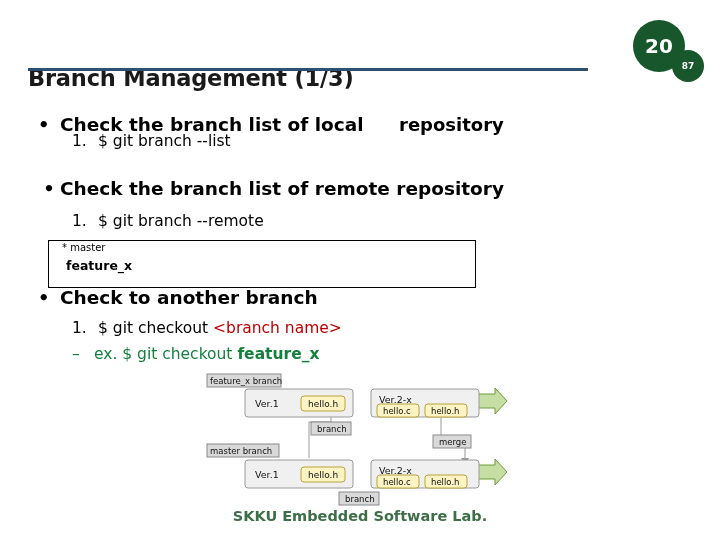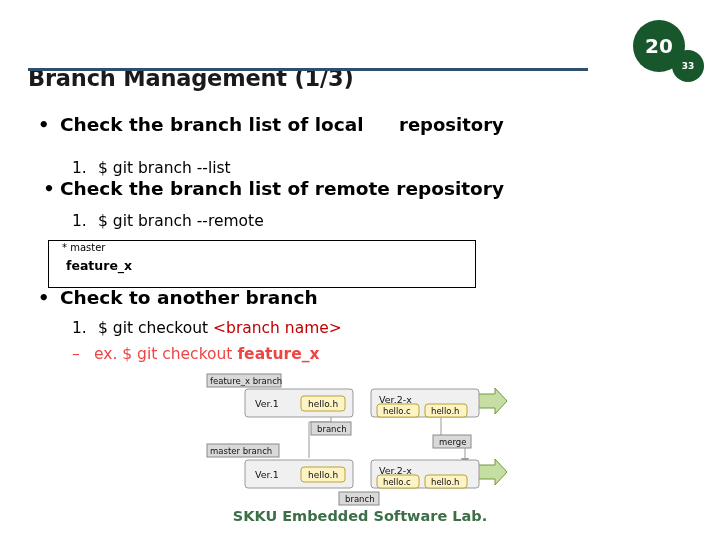--- a/index.html
+++ b/index.html
@@ -86,21 +86,21 @@
     color: #000000;
     white-space: nowrap;
   }
   .bullet-l2 .num {
     display: inline-block;
     width: 26px;
   }
   .bullet-l3 {
     position: absolute;
     font-size: 15.5px;
-    color: #ef4444;
+    color: #15803d;
     white-space: nowrap;
   }
   .bullet-l3 .dash {
     display: inline-block;
     width: 22px;
   }
   .mono-arg {
     color: #c00000;
   }
   .bold-arg {
@@ -164,28 +164,28 @@
     color: #3c6e47;
   }
 </style>
 </head>
 <body>
 
 <div class="slide-title">Branch Management (1/3)</div>
 <div class="title-rule"></div>
 
 <div class="page-badge">20</div>
-<div class="page-badge-small">33</div>
+<div class="page-badge-small">87</div>
 
 <div class="bullet-l1" style="left:38px; top:114px;">
   <span class="dot">•</span><span>Check the branch list of local</span>
 </div>
 <div class="overlap-word" style="left:399px; top:114px;">repository</div>
 
-<div class="bullet-l2" style="left:72px; top:159px;">
+<div class="bullet-l2" style="left:72px; top:132px;">
   <span class="num">1.</span><span>$ git branch --list</span>
 </div>
 
 <div class="bullet-l1" style="left:38px; top:178px;text-align:center;">
   <span class="dot">•</span><span>Check the branch list of remote repository</span>
 </div>
 
 <div class="bullet-l2" style="left:72px; top:212px;">
   <span class="num">1.</span><span>$ git branch --remote</span>
 </div>

